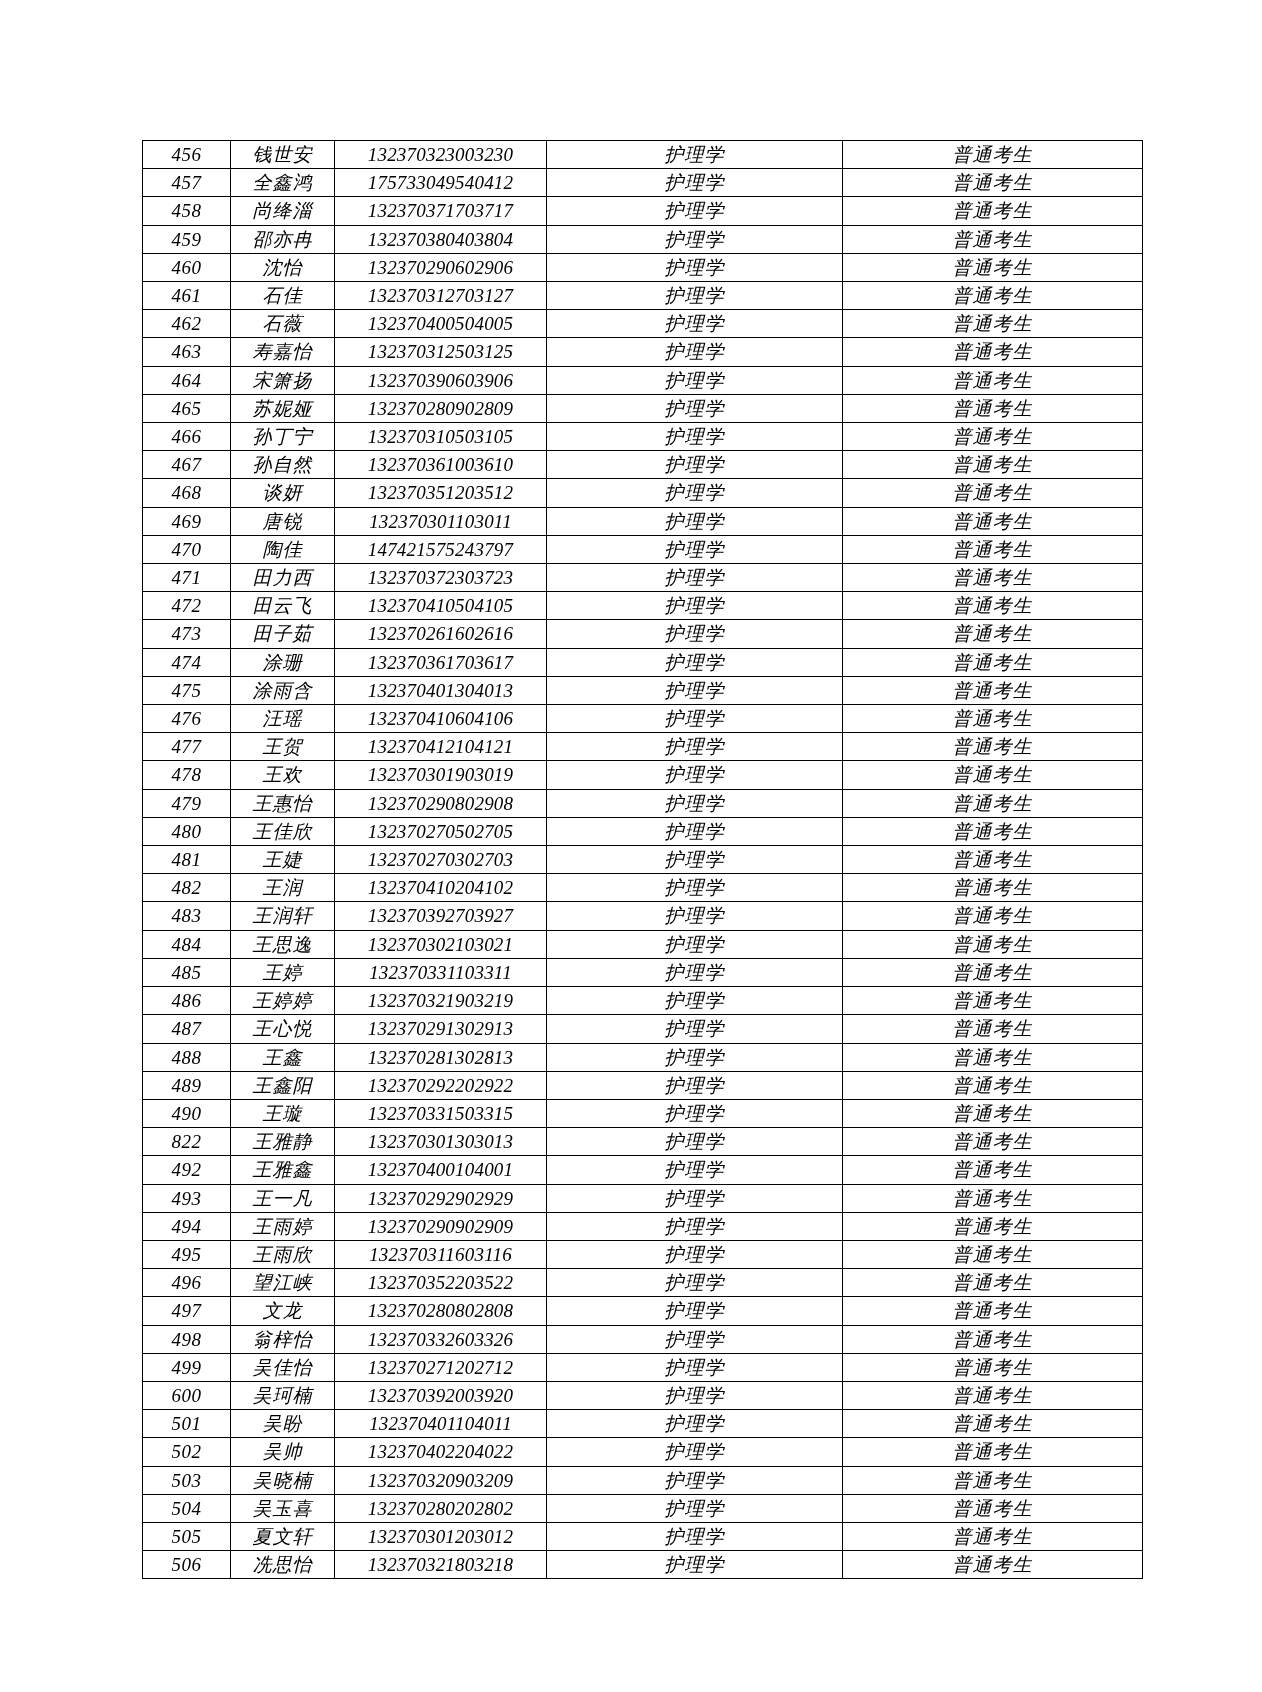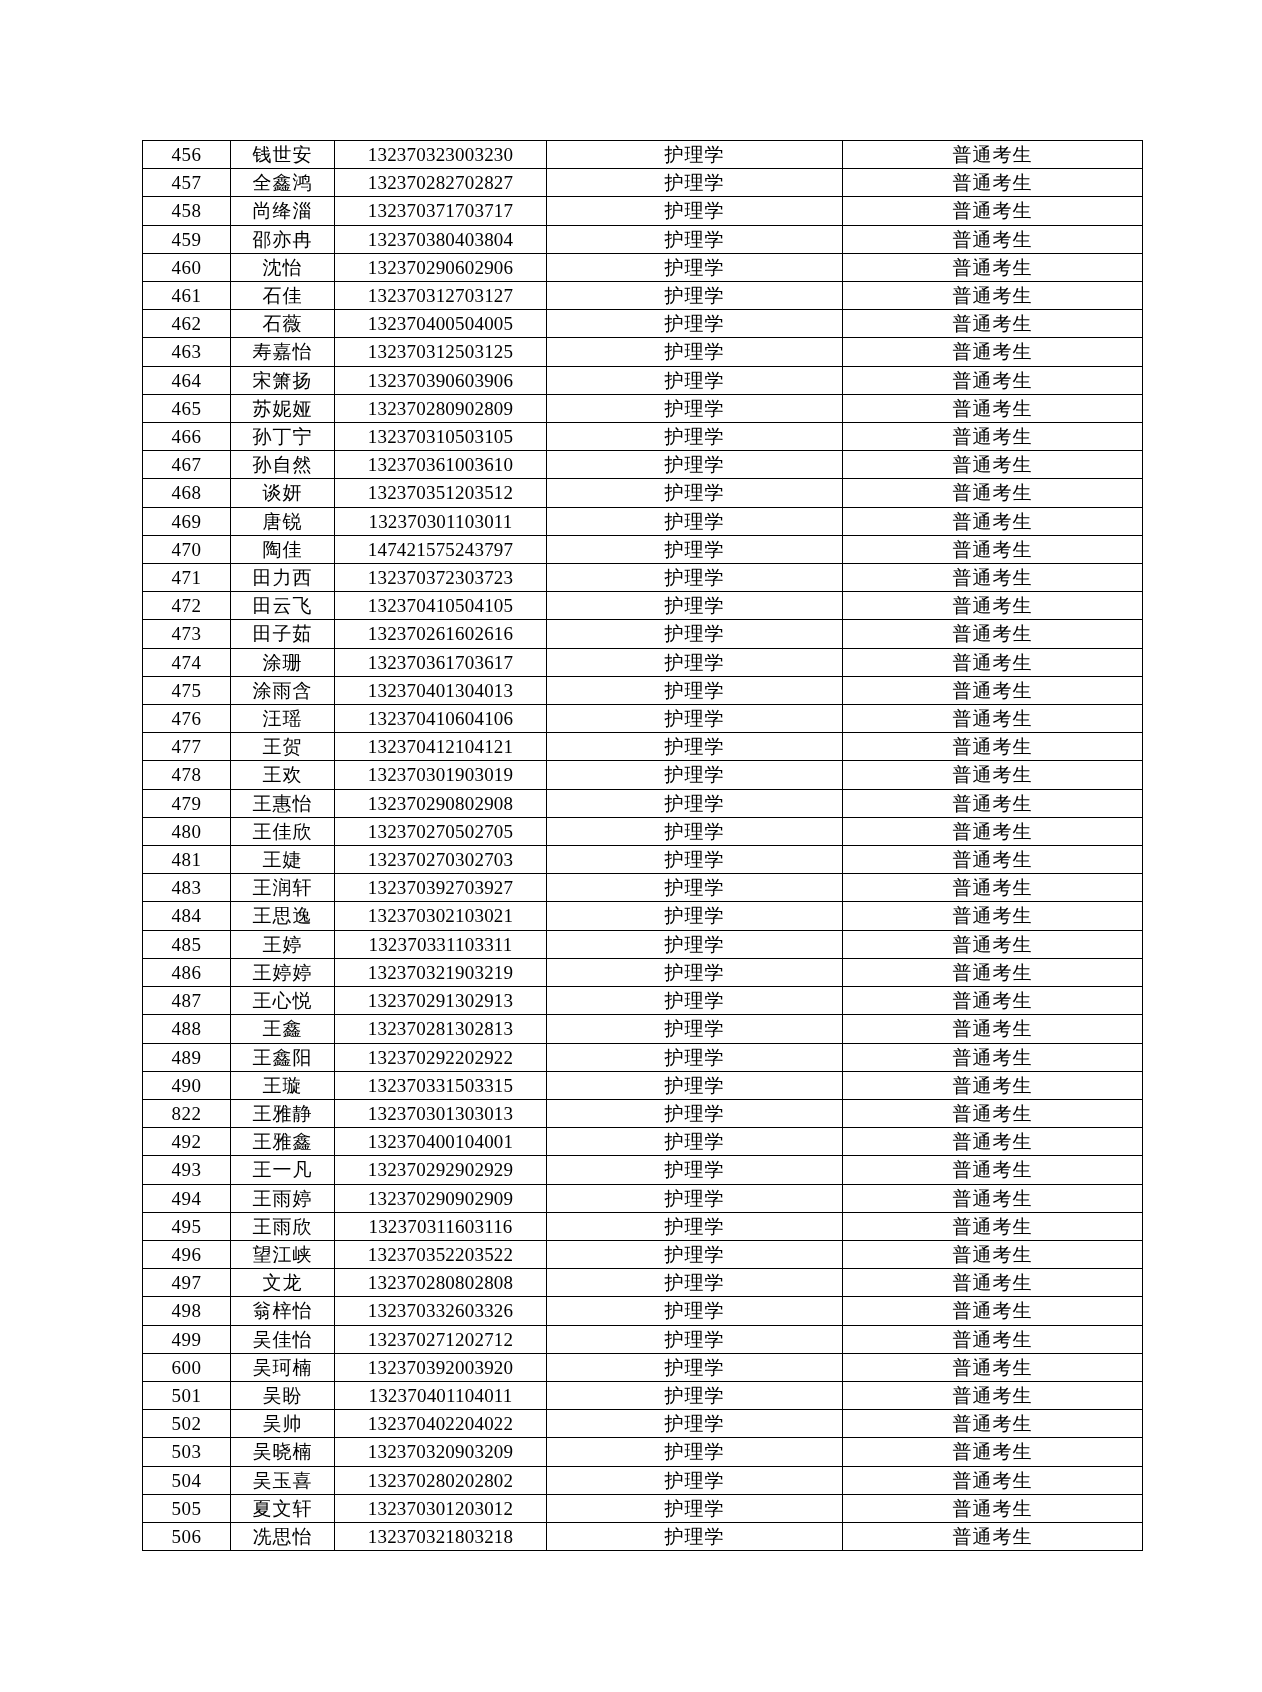--- a/index.html
+++ b/index.html
@@ -17,20 +17,21 @@
     position: relative;
     width: 1262px;
     height: 1692px;
     box-sizing: border-box;
     padding: 140px 120px 0 142px;
   }
   table.roster {
     border-collapse: collapse;
     width: 1000px;
     table-layout: fixed;
+    font-style: italic;
   }
   table.roster td {
     border: 1px solid #000000;
     height: 27.2px;
     line-height: 27.2px;
     padding: 0;
     font-size: 19px;
     text-align: center;
     vertical-align: middle;
     white-space: nowrap;
@@ -80,21 +81,21 @@
         <tr>
           <td class="index">456</td>
           <td class="name">钱世安</td>
           <td class="id">132370323003230</td>
           <td class="major">护理学</td>
           <td class="type">普通考生</td>
         </tr>
         <tr>
           <td class="index">457</td>
           <td class="name">全鑫鸿</td>
-          <td class="id">132370282702827</td>
+          <td class="id">175733049540412</td>
           <td class="major">护理学</td>
           <td class="type">普通考生</td>
         </tr>
         <tr>
           <td class="index">458</td>
           <td class="name">尚绛淄</td>
           <td class="id">132370371703717</td>
           <td class="major">护理学</td>
           <td class="type">普通考生</td>
         </tr>
@@ -249,20 +250,27 @@
           <td class="index">480</td>
           <td class="name">王佳欣</td>
           <td class="id">132370270502705</td>
           <td class="major">护理学</td>
           <td class="type">普通考生</td>
         </tr>
         <tr>
           <td class="index">481</td>
           <td class="name">王婕</td>
           <td class="id">132370270302703</td>
+          <td class="major">护理学</td>
+          <td class="type">普通考生</td>
+        </tr>
+        <tr>
+          <td class="index">482</td>
+          <td class="name">王润</td>
+          <td class="id">132370410204102</td>
           <td class="major">护理学</td>
           <td class="type">普通考生</td>
         </tr>
         <tr>
           <td class="index">483</td>
           <td class="name">王润轩</td>
           <td class="id">132370392703927</td>
           <td class="major">护理学</td>
           <td class="type">普通考生</td>
         </tr>

